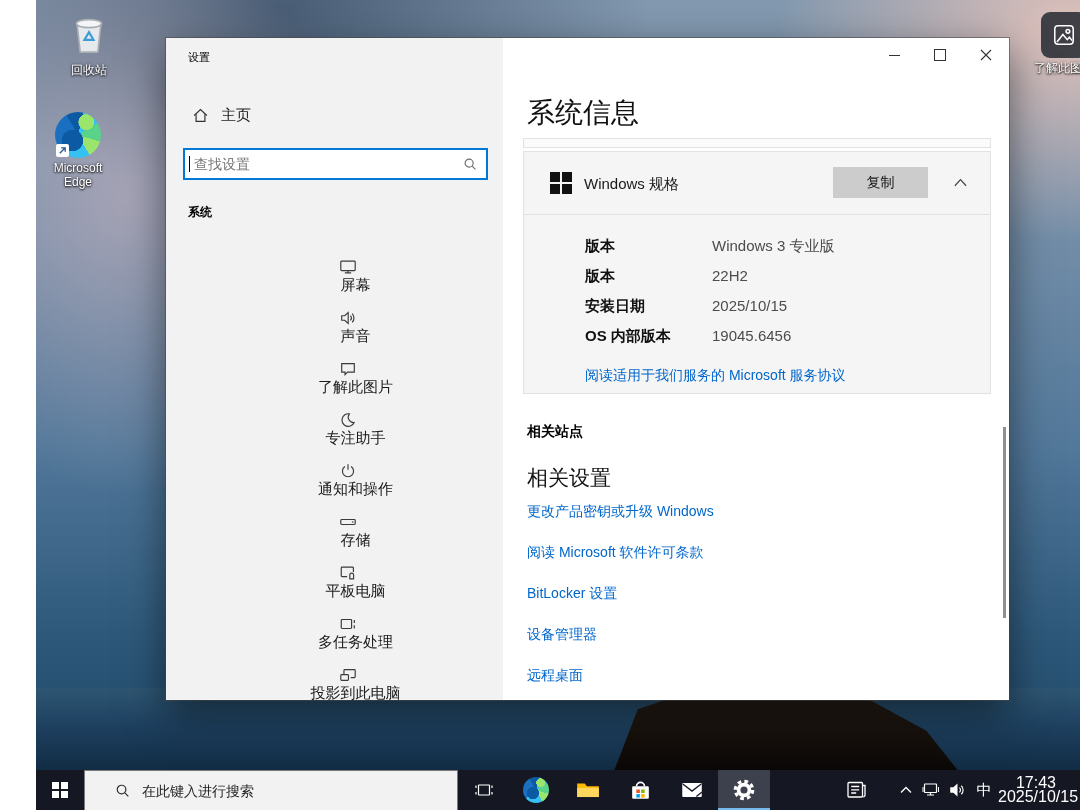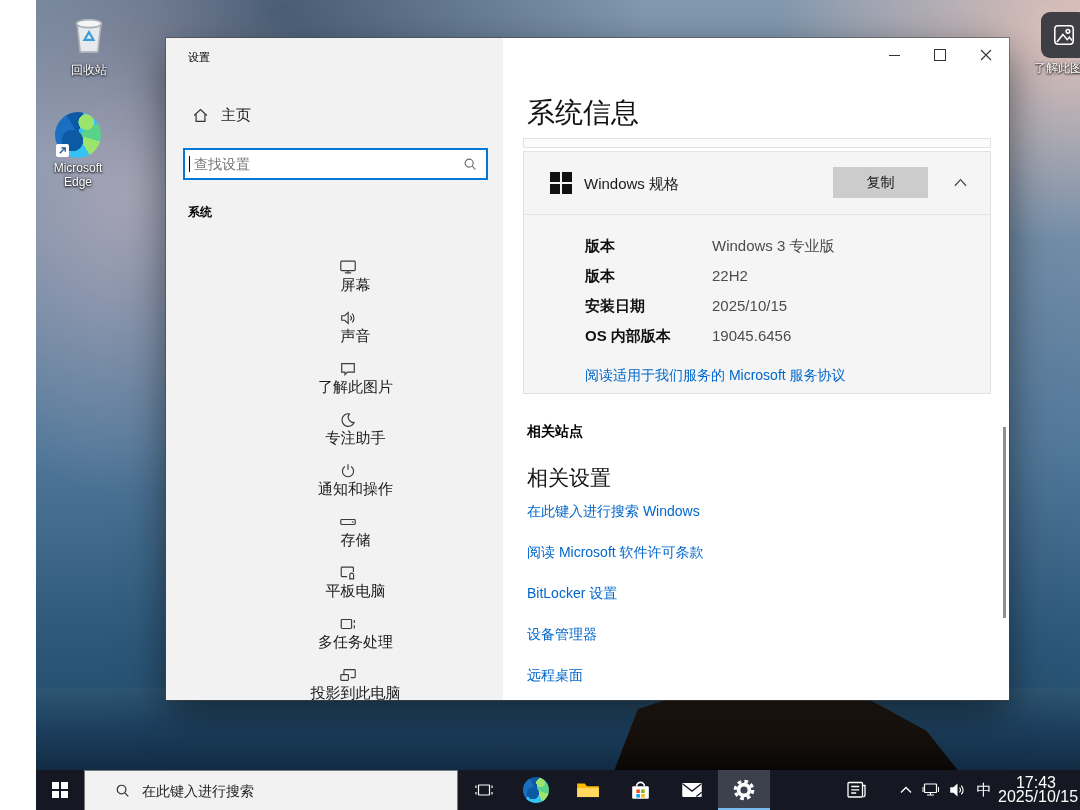--- a/index.html
+++ b/index.html
@@ -286,21 +286,21 @@
             <span class="val">19045.6456</span>
           </div>
           <a href="#" class="spec-link">阅读适用于我们服务的 Microsoft 服务协议</a>
         </div>
       </div>
 
       <div class="related-sites">相关站点</div>
       <div class="related-settings">相关设置</div>
 
       <div class="links">
-        <a href="#" class="rlink">在此键入进行搜索 Windows</a>
+        <a href="#" class="rlink">更改产品密钥或升级 Windows</a>
         <a href="#" class="rlink">阅读 Microsoft 软件许可条款</a>
         <a href="#" class="rlink">BitLocker 设置</a>
         <a href="#" class="rlink">设备管理器</a>
         <a href="#" class="rlink">远程桌面</a>
       </div>
     </div>
 
     <div class="scroll-thumb"></div>
   </div>
 

